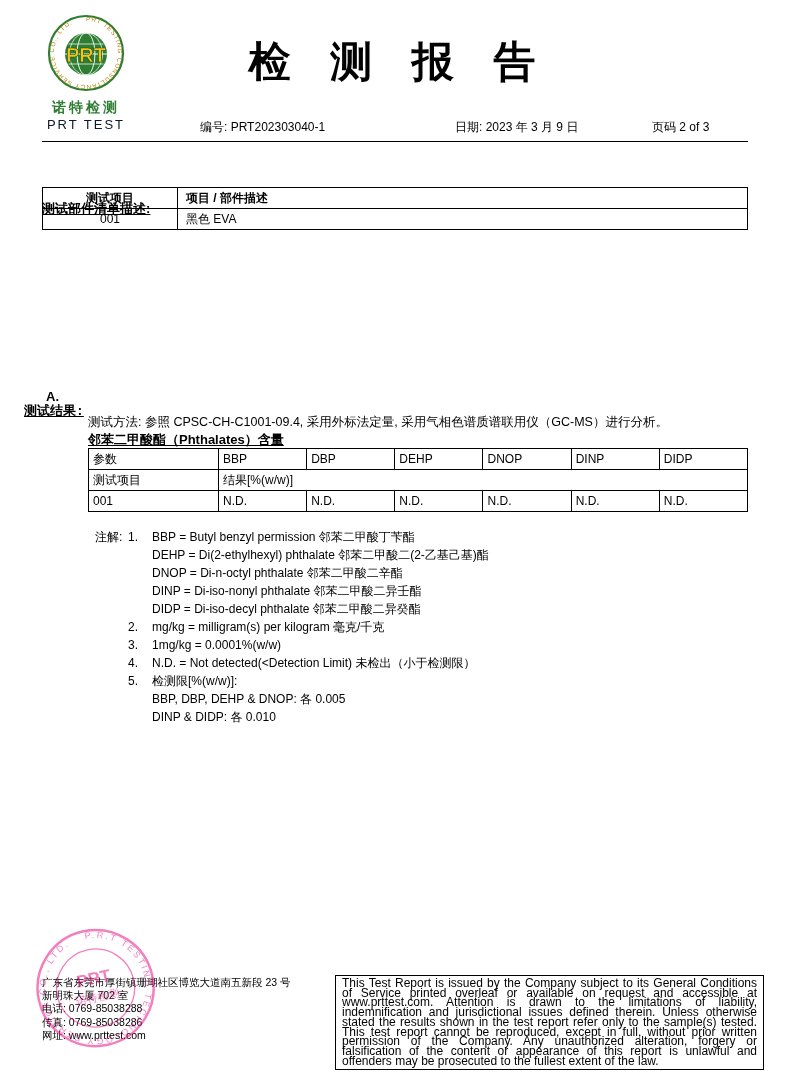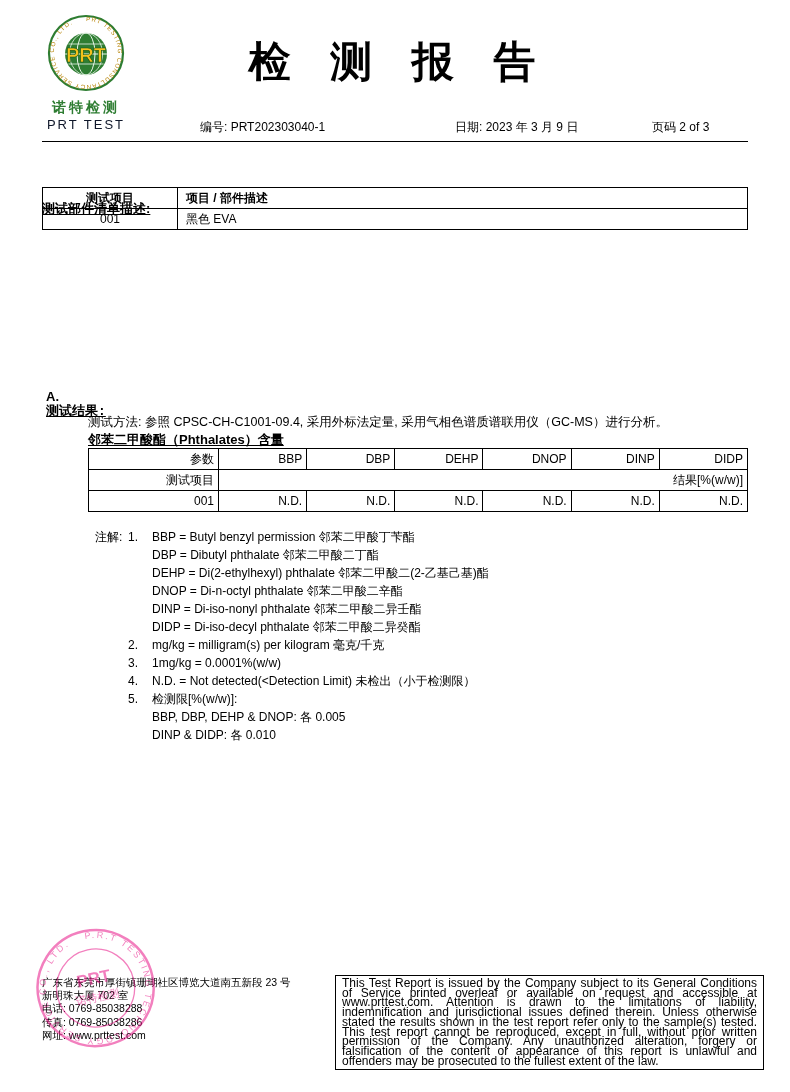--- a/index.html
+++ b/index.html
@@ -17,34 +17,34 @@
     font-size:42px;font-weight:bold;letter-spacing:6px;word-spacing:16px;}
   .meta{font-size:12px;top:119px;}
   .meta-no{left:200px;}
   .meta-date{left:455px;}
   .meta-page{left:652px;}
   .header-rule{left:42px;top:141px;width:706px;border-top:1px solid #000;height:0;}
 
   
   .sec-h{font-size:13px;font-weight:bold;text-decoration:underline;margin-top:42px;}
   .parts-heading{left:42px;top:158px;}
-  .results-heading{left:46px;top:360px;font-family:Liberation Mono, monospace;}
+  .results-heading{left:24px;top:360px;font-family:Liberation Mono, monospace;}
   .item-letter{left:46px;top:389px;font-size:13px;font-weight:bold;}
   .item-title{left:88px;top:389px;}
   .method{left:88px;top:414px;width:660px;font-size:12.5px;}
 
   
   table{border-collapse:collapse;table-layout:fixed;}
   td,th{border:1px solid #000;font-size:12px;height:20px;padding:0 4px;overflow:hidden;}
   .parts-table{left:42px;top:187px;width:706px;}
   .parts-table .c1{width:126px;text-align:center;}
   .parts-table .c2{text-align:left;padding-left:8px;}
   .parts-table th{font-weight:bold;}
   .results-table{left:88px;top:448px;width:660px;}
-  .results-table td{text-align:right;font-weight:normal;}
+  .results-table td{text-align:left;font-weight:normal;}
   .results-table .pcol{width:121px;}
 
   
   .notes{left:95px;top:528px;width:640px;font-size:12px;}
   .note-row{display:grid;grid-template-columns:33px 24px auto;line-height:18px;}
   .note-label{font-size:12px;}
 
   
   .company{left:42px;top:976px;width:300px;z-index:1;}
   .company-name{font-size:12px;font-weight:bold;margin-bottom:3px;}
@@ -133,25 +133,20 @@
 
 <div class="abs notes">
   <div class="note-row">
     <span class="note-label">注解:</span>
     <span>1.</span>
     <span>BBP = Butyl benzyl permission 邻苯二甲酸丁苄酯</span>
   </div>
   <div class="note-row">
     <span class="note-label"></span>
     <span></span>
-    <span>DBP = Dibutyl phthalate 邻苯二甲酸二丁酯</span>
-  </div>
-  <div class="note-row">
-    <span class="note-label"></span>
-    <span></span>
     <span>DEHP = Di(2-ethylhexyl) phthalate 邻苯二甲酸二(2-乙基己基)酯</span>
   </div>
   <div class="note-row">
     <span class="note-label"></span>
     <span></span>
     <span>DNOP = Di-n-octyl phthalate 邻苯二甲酸二辛酯</span>
   </div>
   <div class="note-row">
     <span class="note-label"></span>
     <span></span>

